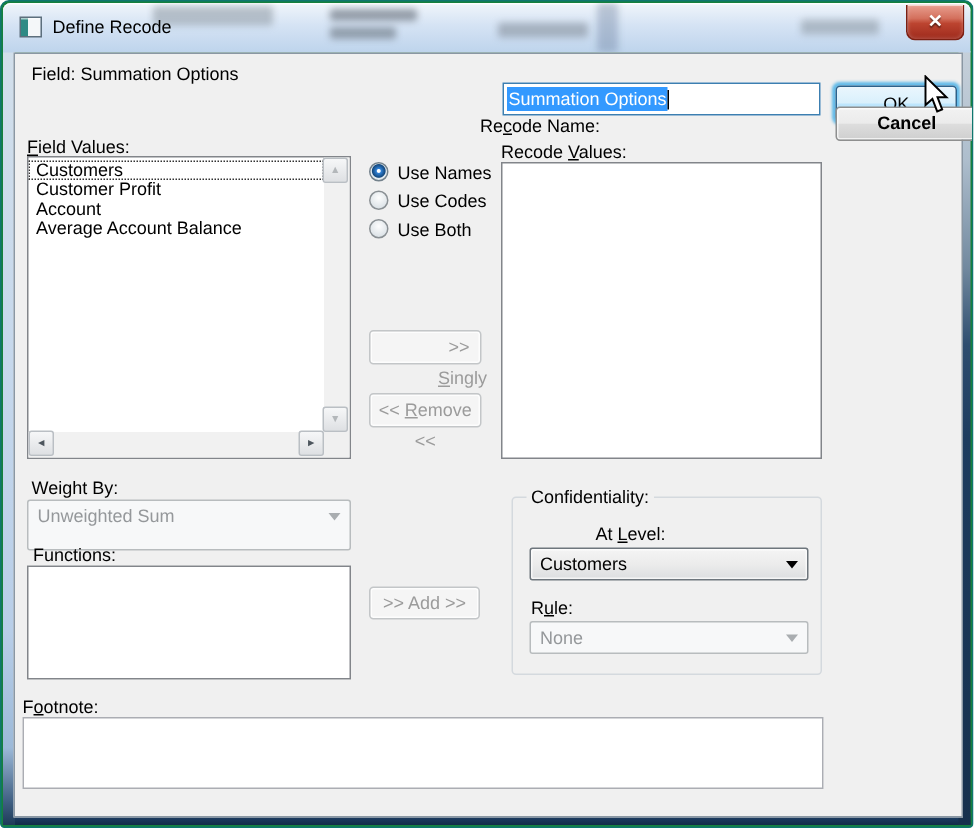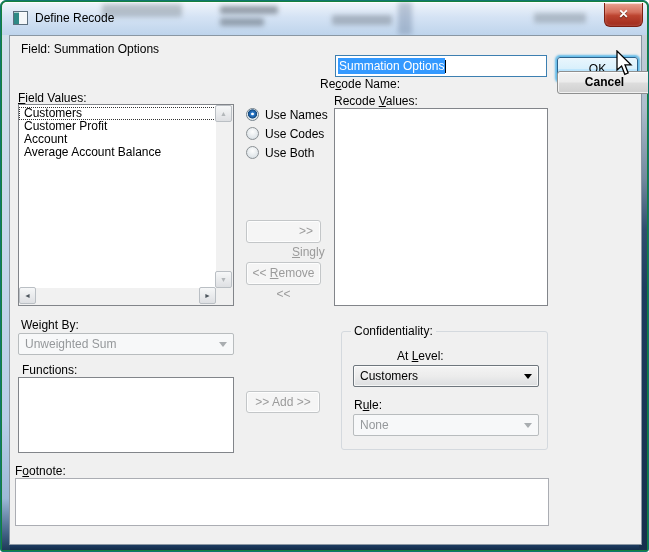--- a/index.html
+++ b/index.html
@@ -152,21 +152,21 @@
         <span class="radio-label">Use Both</span>
       </div>
 
       <div class="btn btn-disabled" style="left:236px;top:184px;width:75px;height:23px;line-height:21px;padding-left:45px;"><span>&gt;&gt; </span><span class="u">S</span><span>ingly &gt;&gt;</span></div>
       <div class="btn btn-disabled" style="left:236px;top:226px;width:75px;height:23px;line-height:21px;"><span>&lt;&lt; </span><span class="u">R</span><span>emove &lt;&lt;</span></div>
 
       <div class="lbl" style="left:324px;top:58px;"><span>Recode </span><span class="u">V</span><span>alues:</span></div>
       <div class="listbox" style="left:324px;top:72px;width:214px;height:198px;"></div>
 
       <div class="lbl" style="left:11px;top:282px;">Weight By:</div>
-      <div class="combo combo-disabled" style="left:8px;top:297px;width:216px;height:22px;">
+      <div class="combo combo-disabled" style="left:8px;top:297px;width:216px;height:34px;">
         <span class="val">Unweighted Sum</span>
         <span class="arrow"></span>
       </div>
 
       <div class="lbl" style="left:12px;top:327px;">Functions:</div>
       <div class="listbox" style="left:8px;top:341px;width:216px;height:76px;"></div>
       <div class="btn btn-disabled" style="left:236px;top:355px;width:74px;height:22px;line-height:20px;">&gt;&gt; Add &gt;&gt;</div>
 
       <div class="groupbox" style="left:331px;top:295px;width:207px;height:119px;">
         <div class="gb-label">Confidentiality:</div>

